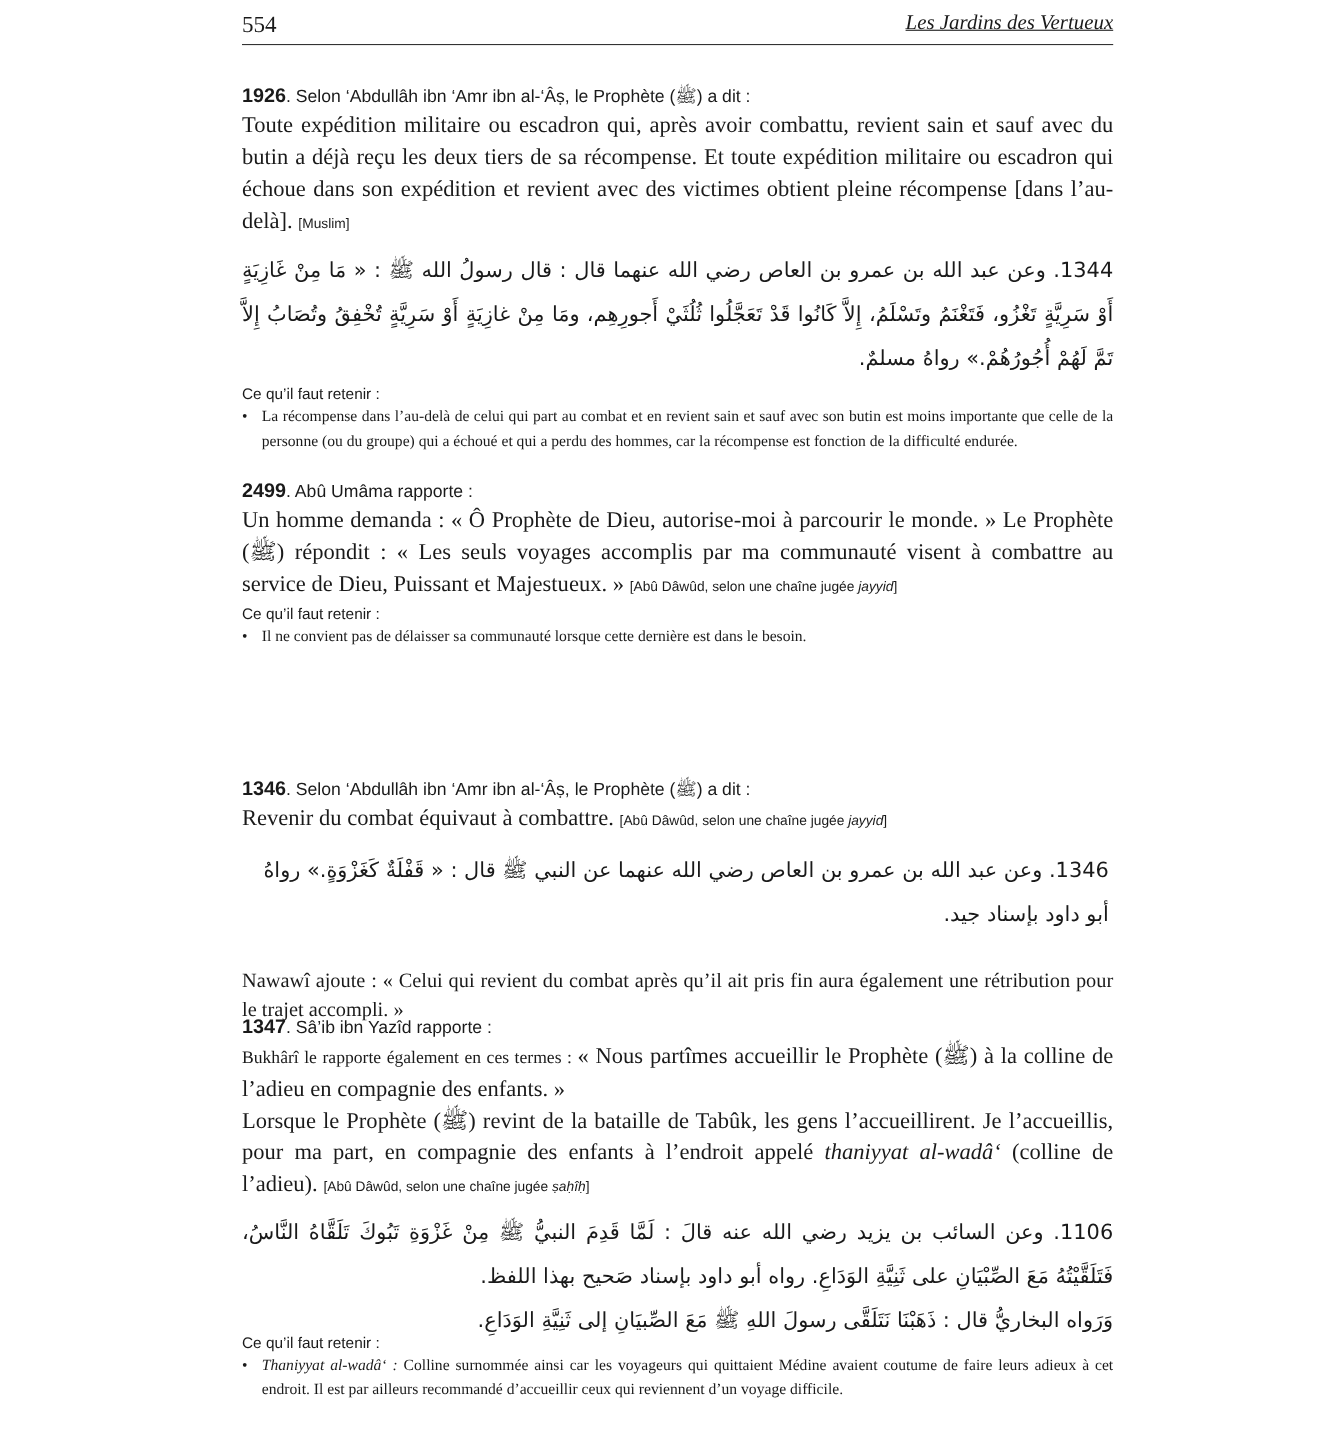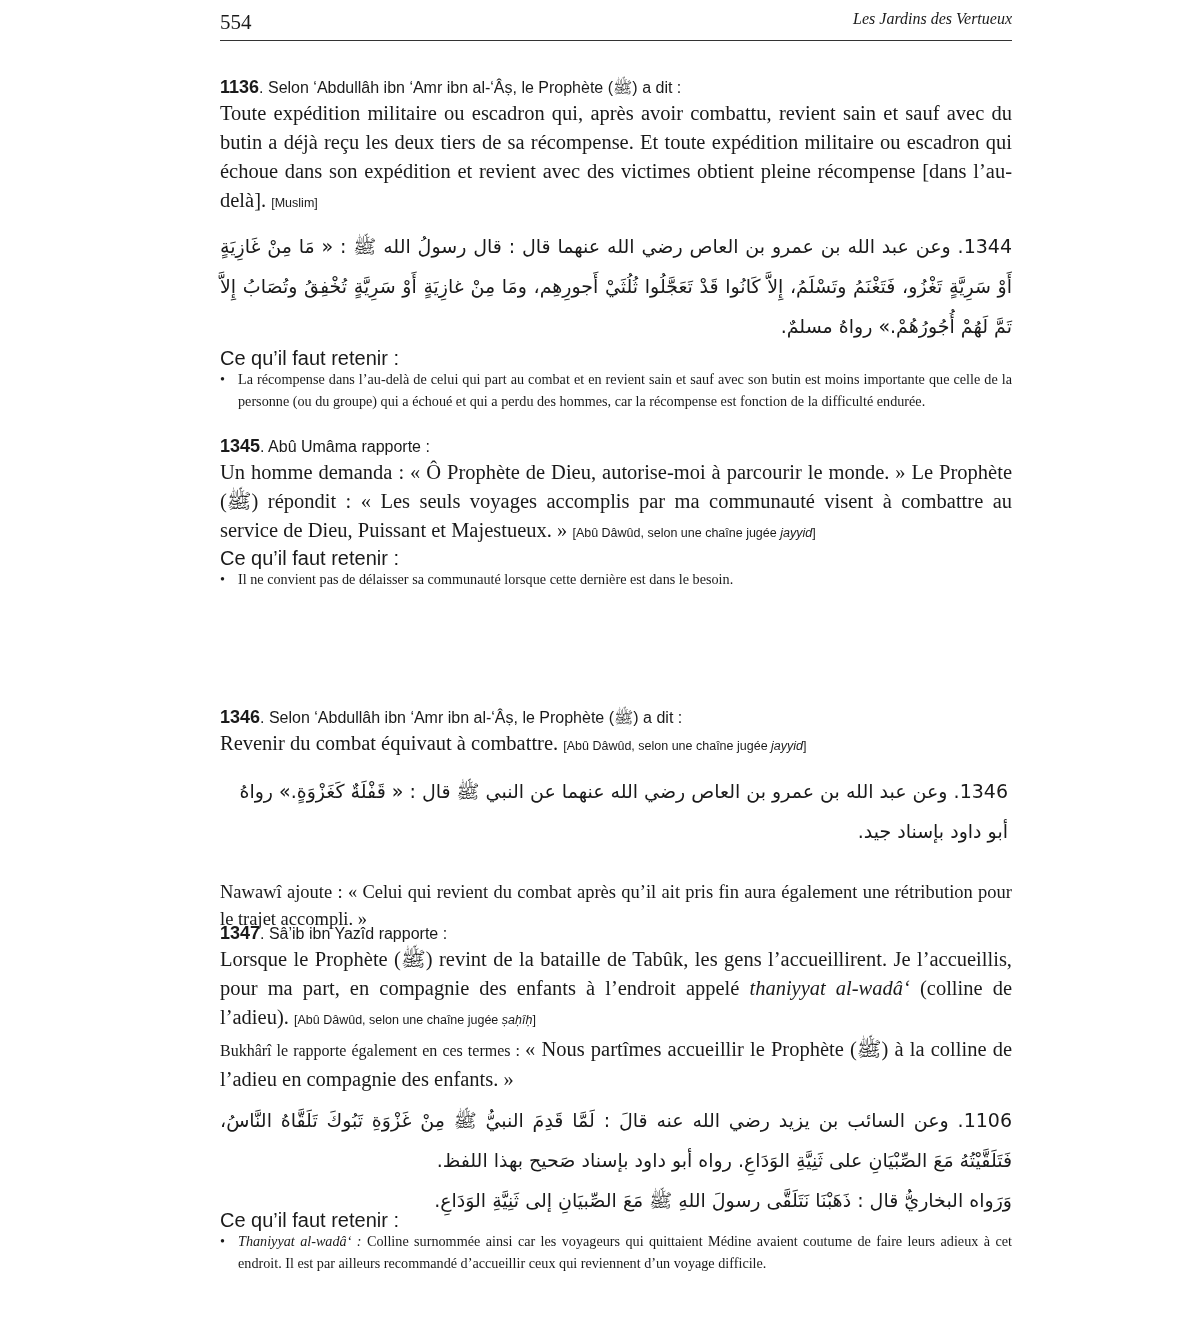--- a/index.html
+++ b/index.html
@@ -1,66 +1,66 @@
 <!DOCTYPE html>
 <html><head>
 <meta charset="utf-8">
 <style>
   html, body { margin: 0; padding: 0; background: #ffffff; }
   body { width: 1200px; height: 1324px; position: relative; overflow: hidden; color: #1a1a1a; }
   .page { position: absolute; left: 0; top: 0; width: 1200px; height: 1324px; }
   .header { position: absolute; left: 220px; top: 8px; width: 792px; height: 30px; }
   .page-num { position: absolute; left: 0; top: 2px; font-family: "Liberation Serif", serif; font-size: 21px; }
-  .running-title { position: absolute; right: 0; top: 2px; font-family: "Liberation Serif", serif; font-style: italic; font-size: 16px; }
+  .running-title { position: absolute; right: 0; top: 2px; font-family: "Liberation Serif", serif; font-style: italic; font-size: 19px; text-decoration: underline; }
   .header-rule { position: absolute; left: 220px; top: 40px; width: 792px; height: 0; border-top: 1.5px solid #333; }
 
   .sect { position: absolute; left: 220px; width: 792px; }
   .hadith-head { font-family: "Liberation Sans", sans-serif; font-size: 16px; line-height: 22px; }
   .hadith-head .num { font-weight: bold; font-size: 18px; }
   .fr { font-family: "Liberation Serif", serif; font-size: 20.5px; line-height: 29px; text-align: justify; }
   .src { font-family: "Liberation Sans", sans-serif; font-size: 12.5px; margin-top: 48px; }
   .src i { }
   .ar { font-family: "DejaVu Sans", sans-serif; font-size: 19px; line-height: 40px; direction: rtl; text-align: justify; }
   .ar.short { text-align: right; }
-  .retain-label { font-family: "Liberation Sans", sans-serif; font-size: 20px; line-height: 20px; }
+  .retain-label { font-family: "Liberation Sans", sans-serif; font-size: 14px; line-height: 20px; }
   .bullet { font-family: "Liberation Serif", serif; font-size: 14.2px; line-height: 22px; padding-left: 18px; position: relative; text-align: justify; }
   .bullet .dot { position: absolute; left: 0; top: 0; }
   .note { font-family: "Liberation Serif", serif; font-size: 18.5px; line-height: 27px; text-align: justify; }
   .bukh-intro { font-family: "Liberation Serif", serif; font-size: 16px; }
 </style>
 </head>
 <body>
 
 <div class="page">
 
   <div class="header">
     <span class="page-num">554</span>
     <span class="running-title">Les Jardins des Vertueux</span>
   </div>
   <div class="header-rule"></div>
 
   <div class="sect" style="top:76px;">
     <div class="hadith-head">
-      <span class="num">1136</span><span>. Selon ‘Abdullâh ibn ‘Amr ibn al-‘Âṣ, le Prophète (ﷺ) a dit :</span>
+      <span class="num">1926</span><span>. Selon ‘Abdullâh ibn ‘Amr ibn al-‘Âṣ, le Prophète (ﷺ) a dit :</span>
     </div>
     <div class="fr">
       <span>Toute expédition militaire ou escadron qui, après avoir combattu, revient sain et sauf avec du butin a déjà reçu les deux tiers de sa récompense. Et toute expédition militaire ou escadron qui échoue dans son expédition et revient avec des victimes obtient pleine récompense [dans l’au-delà].</span>
       <span class="src">[Muslim]</span>
     </div>
     <div class="ar" style="margin-top:8px;">1344. وعن عبد الله بن عمرو بن العاص رضي الله عنهما قال : قال رسولُ الله ﷺ : « مَا مِنْ غَازِيَةٍ أَوْ سَرِيَّةٍ تَغْزُو، فَتَغْنَمُ وتَسْلَمُ، إِلاَّ كَانُوا قَدْ تَعَجَّلُوا ثُلُثَيْ أَجورِهِم، ومَا مِنْ غازِيَةٍ أَوْ سَرِيَّةٍ تُخْفِقُ وتُصَابُ إِلاَّ تَمَّ لَهُمْ أُجُورُهُمْ.» رواهُ مسلمٌ.</div>
     <div class="retain-label" style="margin-top:2px;">Ce qu’il faut retenir :</div>
     <div class="bullet">
       <span class="dot">•</span>
       <span>La récompense dans l’au-delà de celui qui part au combat et en revient sain et sauf avec son butin est moins importante que celle de la personne (ou du groupe) qui a échoué et qui a perdu des hommes, car la récompense est fonction de la difficulté endurée.</span>
     </div>
   </div>
 
   <div class="sect" style="top:435px;">
     <div class="hadith-head">
-      <span class="num">1345</span><span>. Abû Umâma rapporte :</span>
+      <span class="num">2499</span><span>. Abû Umâma rapporte :</span>
     </div>
     <div class="fr">
       <span>Un homme demanda : « Ô Prophète de Dieu, autorise-moi à parcourir le monde. » Le Prophète (ﷺ) répondit : « Les seuls voyages accomplis par ma communauté visent à combattre au service de Dieu, Puissant et Majestueux. »</span>
       <span class="src"><span>[Abû Dâwûd, selon une chaîne jugée </span><i>jayyid</i><span>]</span></span>
     </div>
     <div class="retain-label">Ce qu’il faut retenir :</div>
     <div class="bullet">
       <span class="dot">•</span>
       <span>Il ne convient pas de délaisser sa communauté lorsque cette dernière est dans le besoin.</span>
     </div>
@@ -76,25 +76,25 @@
     </div>
     <div class="ar short" style="margin-top:10px; padding-right:4px;">1346. وعن عبد الله بن عمرو بن العاص رضي الله عنهما عن النبي ﷺ قال : « قَفْلَةٌ كَغَزْوَةٍ.» رواهُ أبو داود بإسناد جيد.</div>
     <div class="note" style="margin-top:28px;">Nawawî ajoute : « Celui qui revient du combat après qu’il ait pris fin aura également une rétribution pour le trajet accompli. »</div>
   </div>
 
   <div class="sect" style="top:922px;">
     <div class="hadith-head">
       <span class="num">1347</span><span>. Sâ’ib ibn Yazîd rapporte :</span>
     </div>
     <div class="fr">
+      <span class="bukh-intro">Bukhârî le rapporte également en ces termes : </span><span>« Nous partîmes accueillir le Prophète (ﷺ) à la colline de l’adieu en compagnie des enfants. »</span>
+    </div>
+    <div class="fr">
       <span>Lorsque le Prophète (ﷺ) revint de la bataille de Tabûk, les gens l’accueillirent. Je l’accueillis, pour ma part, en compagnie des enfants à l’endroit appelé </span><i>thaniyyat al-wadâ‘</i><span> (colline de l’adieu).</span>
       <span class="src"><span>[Abû Dâwûd, selon une chaîne jugée </span><i>ṣaḥîḥ</i><span>]</span></span>
-    </div>
-    <div class="fr">
-      <span class="bukh-intro">Bukhârî le rapporte également en ces termes : </span><span>« Nous partîmes accueillir le Prophète (ﷺ) à la colline de l’adieu en compagnie des enfants. »</span>
     </div>
     <div class="ar" style="margin-top:6px;">1106. وعن السائب بن يزيد رضي الله عنه قالَ : لَمَّا قَدِمَ النبيُّ ﷺ مِنْ غَزْوَةِ تَبُوكَ تَلَقَّاهُ النَّاسُ، فَتَلَقَّيْتُهُ مَعَ الصِّبْيَانِ على ثَنِيَّةِ الوَدَاعِ. رواه أبو داود بإسناد صَحيح بهذا اللفظ.</div>
     <div class="ar short">وَرَواه البخاريُّ قال : ذَهَبْنَا نَتَلَقَّى رسولَ اللهِ ﷺ مَعَ الصِّبيَانِ إلى ثَنِيَّةِ الوَدَاعِ.</div>
     <div class="retain-label" style="margin-top:-10px;">Ce qu’il faut retenir :</div>
     <div class="bullet">
       <span class="dot">•</span>
       <i>Thaniyyat al-wadâ‘ :</i><span> Colline surnommée ainsi car les voyageurs qui quittaient Médine avaient coutume de faire leurs adieux à cet endroit. Il est par ailleurs recommandé d’accueillir ceux qui reviennent d’un voyage difficile.</span>
     </div>
   </div>
 

